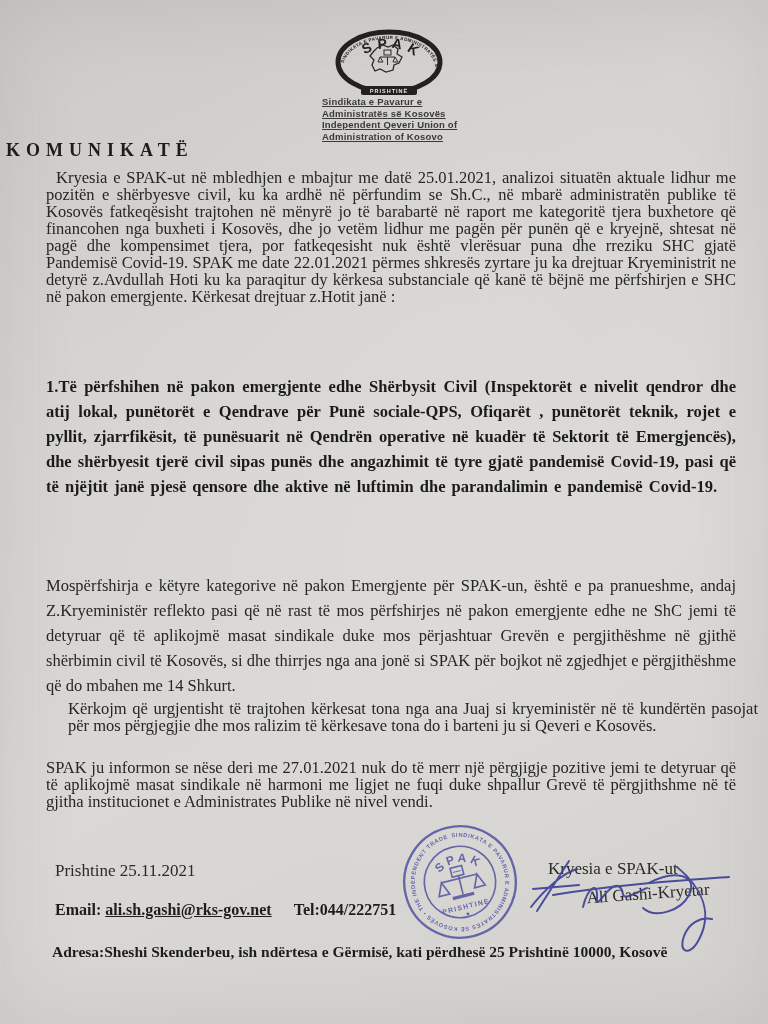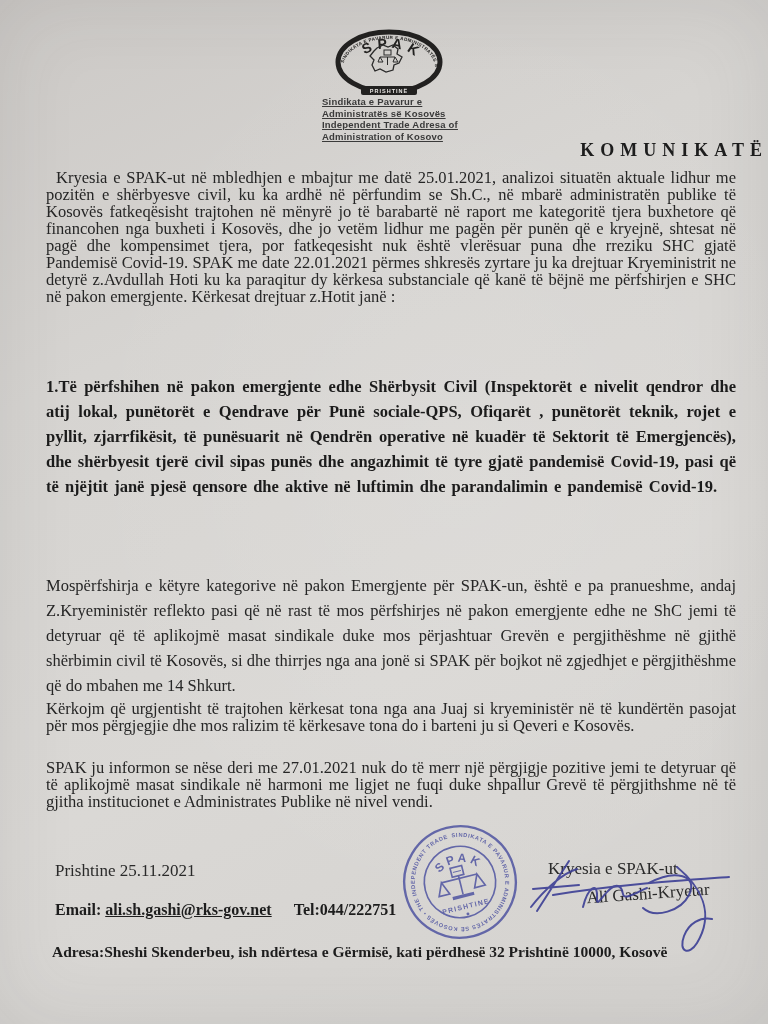--- a/index.html
+++ b/index.html
@@ -22,36 +22,36 @@
   
   .logo-svg { position: absolute; left: 330px; top: 24px; }
   .org-block {
     position: absolute; left: 322px; top: 96px;
     font-family: "Liberation Sans", sans-serif;
     font-weight: bold; font-size: 9.5px; line-height: 11.5px;
     color: #3a3a3a; letter-spacing: 0.2px; text-decoration: underline;
   }
   .doc-title {
     position: absolute; left: 0; top: 140px; width: 768px;
-    text-align: right; font-weight: bold; font-size: 18px;
+    text-align: left; font-weight: bold; font-size: 18px;
     letter-spacing: 6px; text-indent: 6px; color: #1d1d1d;
   }
 
   
   .para {
     position: absolute; left: 46px; width: 690px;
     font-size: 16.5px; line-height: 17px;
     text-align: justify; color: #262626;
   }
   .para.b { font-weight: bold; color: #1b1b1b; word-spacing: 2px; line-height: 25px; }
   #p1 { top: 169px; text-indent: 10px; }
   #pt1 { top: 374px; }
   #pt2 { top: 513px; }
   #p3 { top: 573px; line-height: 25px; }
-  #p4 { top: 700px; }
+  #p4 { top: 700px; margin-left: 22px; }
   #p5 { top: 759px; }
 
   
   .place-date { position: absolute; left: 55px; top: 861px; font-size: 17px; }
   .signoff-org { position: absolute; left: 548px; top: 859px; width: 190px; text-align: left; font-size: 17px; }
   .signoff-name { position: absolute; left: 548px; top: 884px; width: 200px; text-align: center; font-size: 17px; transform: rotate(-4deg); }
   .email-line { position: absolute; left: 55px; top: 901px; font-size: 16px; font-weight: bold; color: #1d1d1d; }
   .email-line .email { text-decoration: underline; }
   .email-line .tel { margin-left: 18px; }
   .address-line { position: absolute; left: 52px; top: 943px; font-size: 15.5px; font-weight: bold; color: #1d1d1d; }
@@ -87,21 +87,21 @@
       <line x1="57.5" y1="33" x2="57.5" y2="41"></line>
     </g>
 
     <rect x="31" y="62" width="56" height="9" rx="2" fill="#222120"></rect>
     <text x="59" y="68.8" text-anchor="middle" font-family="Liberation Sans, sans-serif" font-size="5.5" font-weight="bold" fill="#e8e6e3" letter-spacing="1">PRISHTINË</text>
   </svg>
 
   <div class="org-block">
     <div>Sindikata e Pavarur e</div>
     <div>Administratës së Kosovës</div>
-    <div>Independent Trade Adresa of</div>
+    <div>Independent Qeveri Union of</div>
     <div>Administration of Kosovo</div>
   </div>
 
   <div class="doc-title">KOMUNIKATË</div>
 
   <p class="para" id="p1">Kryesia e SPAK-ut në mbledhjen e mbajtur me datë 25.01.2021, analizoi situatën aktuale lidhur me pozitën e shërbyesve civil, ku ka ardhë në përfundim se Sh.C., në mbarë administratën publike të Kosovës fatkeqësisht trajtohen në mënyrë jo të barabartë në raport me kategoritë tjera buxhetore që financohen nga buxheti i Kosovës, dhe jo vetëm lidhur me pagën për punën që e kryejnë, shtesat në pagë dhe kompensimet tjera, por fatkeqesisht nuk është vlerësuar puna dhe rreziku SHC gjatë Pandemisë Covid-19. SPAK me date 22.01.2021 përmes shkresës zyrtare ju ka drejtuar Kryeministrit ne detyrë z.Avdullah Hoti ku ka paraqitur dy kërkesa substanciale që kanë të bëjnë me përfshirjen e SHC në pakon emergjente. Kërkesat drejtuar z.Hotit janë :</p>
   <p class="para b" id="pt1">1.Të përfshihen në pakon emergjente edhe Shërbysit Civil (Inspektorët e nivelit qendror dhe atij lokal, punëtorët e Qendrave për Punë sociale-QPS, Ofiqarët , punëtorët teknik, rojet e pyllit, zjarrfikësit, të punësuarit në Qendrën operative në kuadër të Sektorit të Emergjencës), dhe shërbyesit tjerë civil sipas punës dhe angazhimit të tyre gjatë pandemisë Covid-19, pasi që të njëjtit janë pjesë qensore dhe aktive në luftimin dhe parandalimin e pandemisë Covid-19.</p>
   <p class="para" id="p3">Mospërfshirja e këtyre kategorive në pakon Emergjente për SPAK-un, është e pa pranueshme, andaj Z.Kryeministër reflekto pasi që në rast të mos përfshirjes në pakon emergjente edhe ne ShC jemi të detyruar që të aplikojmë masat sindikale duke mos përjashtuar Grevën e pergjithëshme në gjithë shërbimin civil të Kosovës, si dhe thirrjes nga ana jonë si SPAK për bojkot në zgjedhjet e përgjithëshme që do mbahen me 14 Shkurt.</p>
   <p class="para" id="p4">Kërkojm që urgjentisht të trajtohen kërkesat tona nga ana Juaj si kryeministër në të kundërtën pasojat për mos përgjegjie dhe mos ralizim të kërkesave tona do i barteni ju si Qeveri e Kosovës.</p>
   <p class="para" id="p5">SPAK ju informon se nëse deri me 27.01.2021 nuk do të merr një përgjigje pozitive jemi te detyruar që të aplikojmë masat sindikale në harmoni me ligjet ne fuqi duke shpallur Grevë të përgjithshme në të gjitha institucionet e Administrates Publike në nivel vendi.</p>
@@ -109,21 +109,21 @@
   <div class="place-date">Prishtine 25.11.2021</div>
   <div class="signoff-org">Kryesia e SPAK-ut</div>
   <div class="signoff-name">Ali Gashi-Kryetar</div>
 
   <div class="email-line">
     <span>Email:</span>
     <span class="email">ali.sh.gashi@rks-gov.net</span>
     <span class="tel">Tel:044/222751</span>
   </div>
 
-  <div class="address-line">Adresa:Sheshi Skenderbeu, ish ndërtesa e Gërmisë, kati përdhesë 32 Prishtinë 10000, Kosovë</div>
+  <div class="address-line">Adresa:Sheshi Skenderbeu, ish ndërtesa e Gërmisë, kati përdhesë 25 Prishtinë 10000, Kosovë</div>
 
   <svg class="stamp-svg" width="128" height="128" viewBox="0 0 140 140">
     <defs>
       <path id="stampRing" d="M 70,20.5 a 49.5,49.5 0 1 1 -0.01,0" fill="none"></path>
       <path id="stampSpakArc" d="M 46,61 A 27,23 0 0 1 94,61" fill="none"></path>
     </defs>
     <g stroke="#4a4f9f" fill="none">
       <circle cx="70" cy="70" r="61" stroke-width="2.6"></circle>
       <circle cx="70" cy="70" r="39" stroke-width="1.8"></circle>
     </g>

